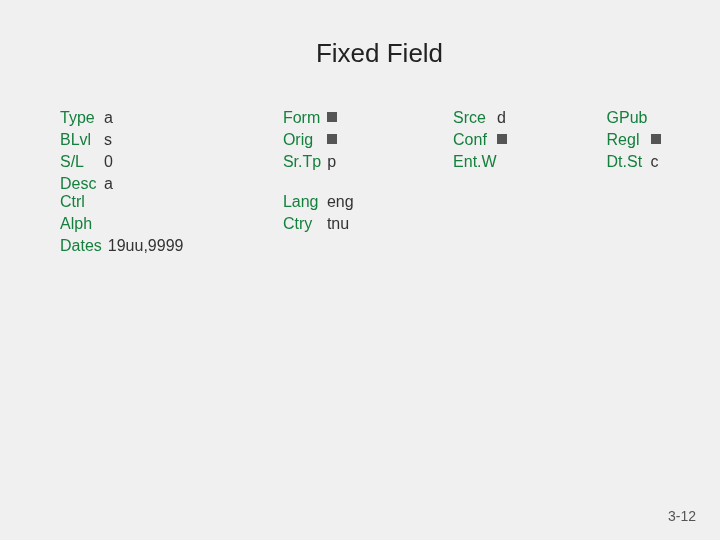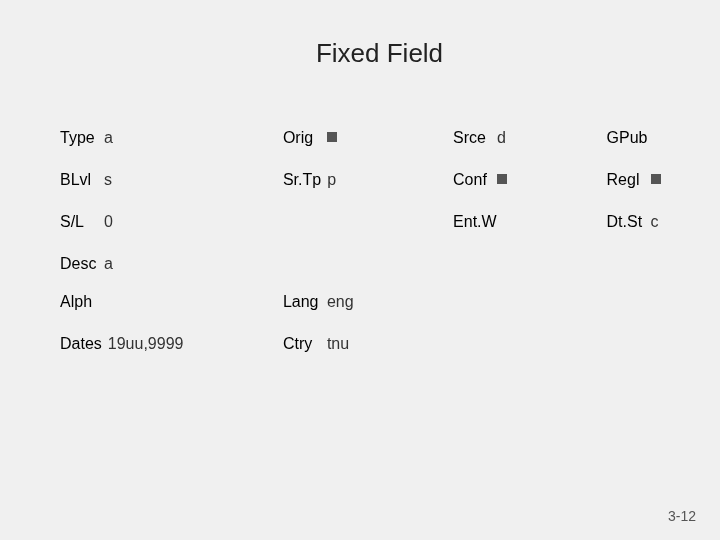--- a/index.html
+++ b/index.html
@@ -35,23 +35,22 @@
     .row-item {
       display: flex;
       flex-direction: row;
       gap: 6px;
       font-size: 16px;
       color: #333;
       white-space: nowrap;
       align-items: baseline;
     }
     .label {
-      color: #000000;
+      color: #15803d;
       min-width: 38px;
-      margin-top: 20px;
     }
     .value {
       color: #333;
     }
     .square {
       display: inline-block;
       width: 10px;
       height: 10px;
       background: #555;
       vertical-align: middle;
@@ -88,20 +87,24 @@
       <span class="value">0</span>
     </div>
     <div class="row-item">
       <span class="label">Desc</span>
       <span class="value">a</span>
     </div>
   </div>
 
   <div class="col">
     <div class="row-item">
+      <span class="label">Form</span>
+      <span class="value square"></span>
+    </div>
+    <div class="row-item">
       <span class="label">Orig</span>
       <span class="value square"></span>
     </div>
     <div class="row-item">
       <span class="label">Sr.Tp</span>
       <span class="value">p</span>
     </div>
   </div>
 
   <div class="col">
@@ -129,20 +132,24 @@
       <span class="value square"></span>
     </div>
     <div class="row-item">
       <span class="label">Dt.St</span>
       <span class="value">c</span>
     </div>
   </div>
 
   <div class="col">
     <div class="row-item">
+      <span class="label">Ctrl</span>
+      <span class="value"></span>
+    </div>
+    <div class="row-item">
       <span class="label">Alph</span>
       <span class="value"></span>
     </div>
     <div class="row-item">
       <span class="label">Dates</span>
       <span class="value">19uu,9999</span>
     </div>
   </div>
 
   <div class="col">

